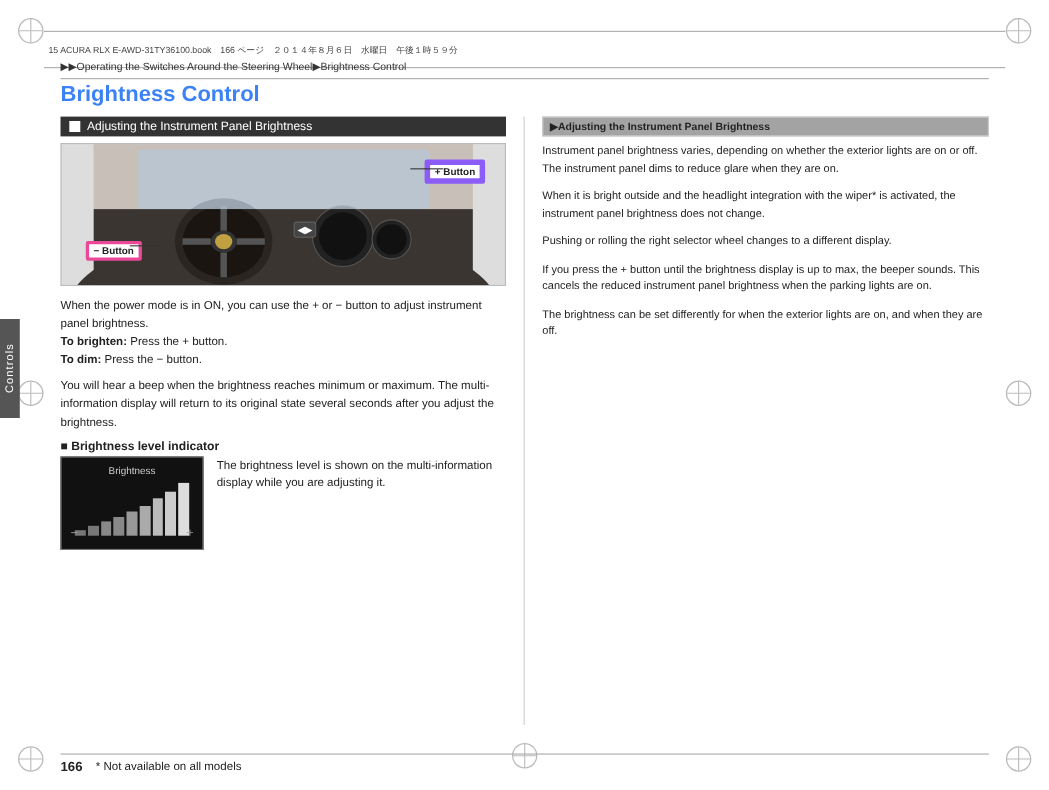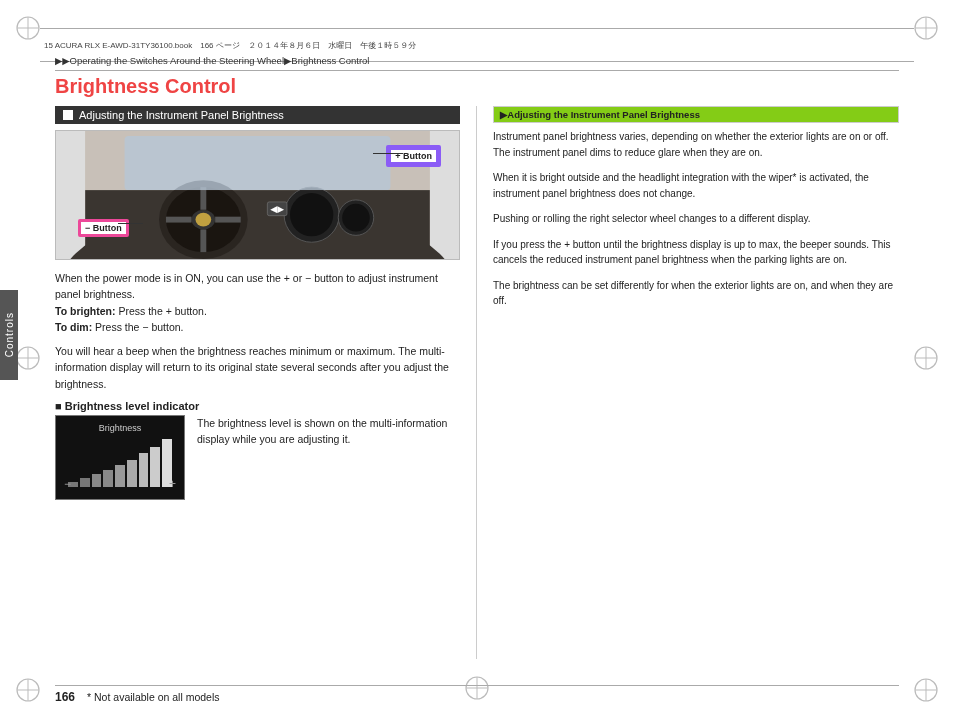--- a/index.html
+++ b/index.html
@@ -77,21 +77,21 @@
       left: 55px;
       right: 55px;
       bottom: 50px;
     }
 
     
     .page-title {
       font-size: 20px;
       font-weight: bold;
       margin-bottom: 8px;
-      color: #ef4444;
+      color: #3b82f6;
     }
 
     
     .two-col {
       display: flex;
       gap: 0;
       height: calc(100% - 40px);
     }
 
     .col-left {
@@ -160,21 +160,21 @@
       font-size: 10.5px;
       line-height: 1.55;
       color: #222;
       margin-bottom: 8px;
     }
 
     .bold { font-weight: bold; }
 
     
     .right-section-header {
-      background: #84cc16;
+      background: #a3a3a3;
       border: 1px solid #ccc;
       font-size: 9.5px;
       font-weight: bold;
       padding: 2px 6px;
       margin-bottom: 6px;
       color: #222;
     }
 
     
     .right-body {

